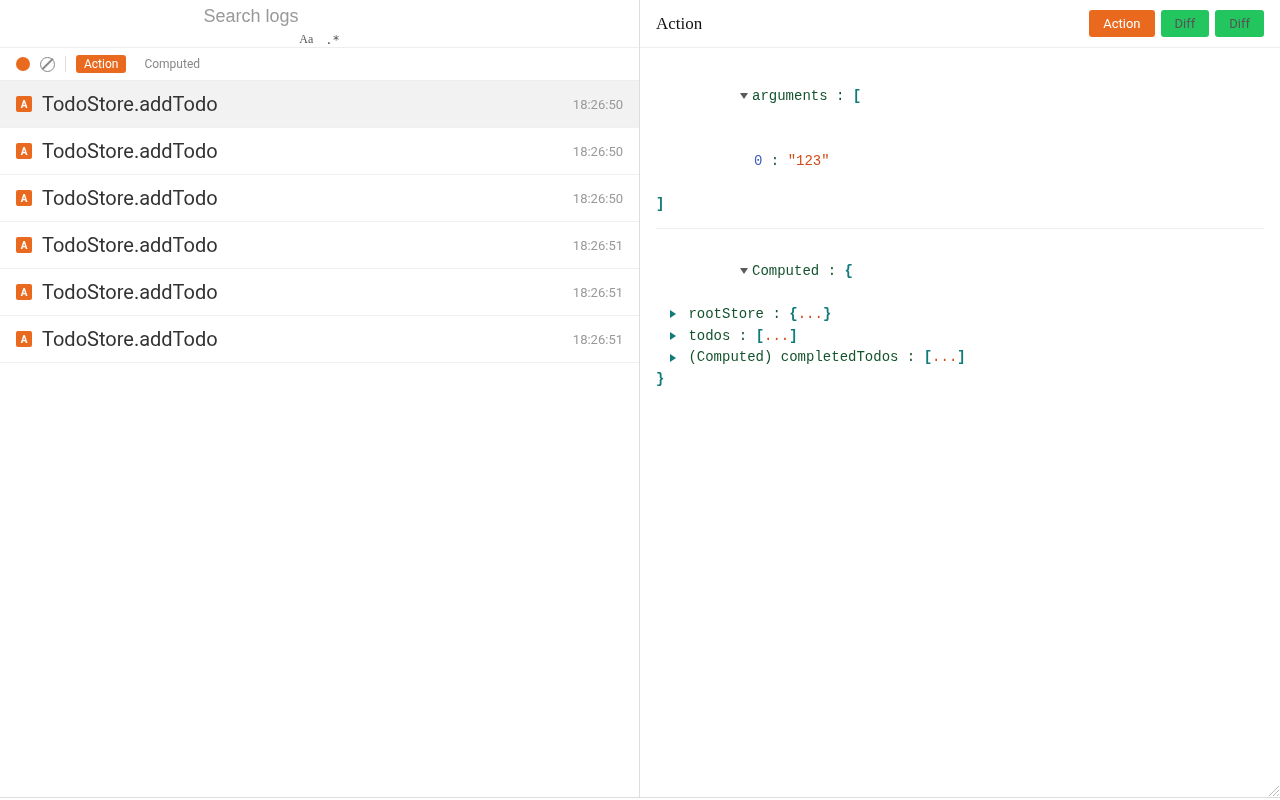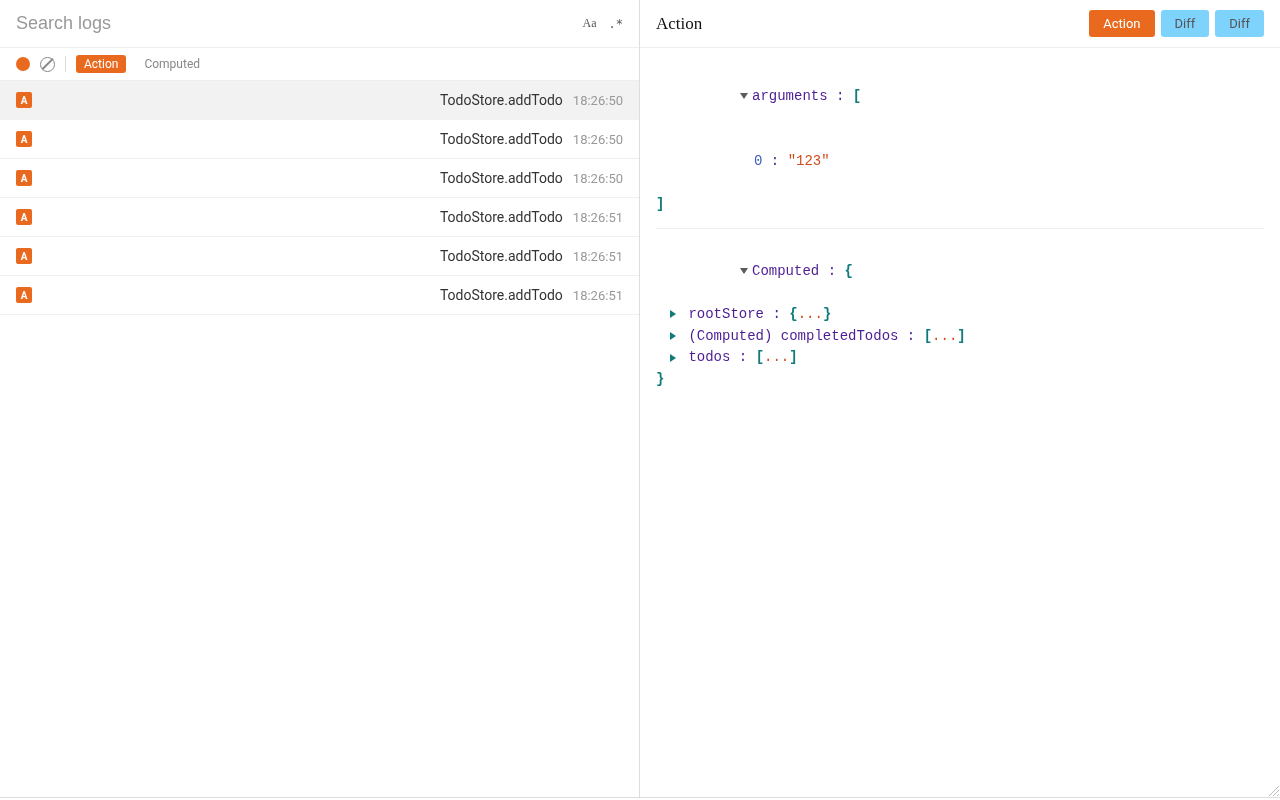--- a/index.html
+++ b/index.html
@@ -30,20 +30,21 @@
       display: flex;
       flex-direction: column;
       position: relative;
     }
     .search-header {
       display: flex;
       align-items: center;
       padding: 0 16px;
       height: 48px;
       border-bottom: 1px solid #eee;
+      flex-direction: column;
     }
     .search-input {
       flex: 1;
       border: none;
       outline: none;
       font-size: 18px;
       color: #333;
     }
     .search-input::placeholder {
       color: #999;
@@ -134,22 +135,21 @@
       font-size: 10px;
       font-weight: bold;
       border-radius: 2px;
       display: flex;
       align-items: center;
       justify-content: center;
     }
     .log-title {
       flex: 1;
       color: #333;
-      font-size: 14px;
-      text-align: right;
+      font-size: 20px;
     }
     .log-time {
       color: #999;
       font-size: 13px;
     }
     .detail-header {
       display: flex;
       align-items: center;
       justify-content: space-between;
       padding: 0 16px;
@@ -162,21 +162,21 @@
       color: #111;
     }
     .tab-group {
       display: flex;
       gap: 6px;
     }
     .tab-btn {
       padding: 6px 14px;
       font-size: 13px;
       border-radius: 3px;
-      background: #7dd3fc;
+      background: #22c55e;
       color: #555;
       cursor: pointer;
       border: none;
       font-family: inherit;
     }
     .tab-btn.active {
       background: #e96a1f;
       color: #fff;
     }
     .detail-body {
@@ -209,21 +209,21 @@
     .chevron.down {
       border-left: 4px solid transparent;
       border-right: 4px solid transparent;
       border-top: 6px solid #5a5a5a;
     }
     .chevron.right {
       border-top: 4px solid transparent;
       border-bottom: 4px solid transparent;
       border-left: 6px solid #117a7a;
     }
-    .k-key { color: #4c1d95; }
+    .k-key { color: #14532d; }
     .k-punct { color: #117a7a; font-weight: bold; }
     .k-idx { color: #3a5bbf; }
     .k-str { color: #d44b19; }
     .k-ellipsis { color: #d44b19; }
     .indent-1 { padding-left: 14px; }
     .resize-handle {
       position: absolute;
       right: 0;
       bottom: 0;
       width: 14px;
@@ -307,22 +307,22 @@
         </div>
         <div class="tree-line"><span class="k-punct">]</span></div>
       </div>
 
       <div class="tree-section">
         <div class="tree-line">
           <span class="chevron down"></span><span class="k-key">Computed</span><span class="k-key"> : </span><span class="k-punct">{</span>
         </div>
         <div id="store-props">
             <div class="tree-line indent-1"><span class="chevron right"></span> <span class="k-key">rootStore</span><span class="k-key"> : </span><span class="k-punct">{</span><span class="k-ellipsis">...</span><span class="k-punct">}</span></div>
+            <div class="tree-line indent-1"><span class="chevron right"></span> <span class="k-key">todos</span><span class="k-key"> : </span><span class="k-punct">[</span><span class="k-ellipsis">...</span><span class="k-punct">]</span></div>
             <div class="tree-line indent-1"><span class="chevron right"></span> <span class="k-key">(Computed) completedTodos</span><span class="k-key"> : </span><span class="k-punct">[</span><span class="k-ellipsis">...</span><span class="k-punct">]</span></div>
-            <div class="tree-line indent-1"><span class="chevron right"></span> <span class="k-key">todos</span><span class="k-key"> : </span><span class="k-punct">[</span><span class="k-ellipsis">...</span><span class="k-punct">]</span></div>
           </div>
         <div class="tree-line"><span class="k-punct">}</span></div>
       </div>
     </div>
 
     <div class="resize-handle">
       <svg width="14" height="14">
         <line x1="3" y1="13" x2="13" y2="3" stroke="#bbb" stroke-width="1"></line>
         <line x1="7" y1="13" x2="13" y2="7" stroke="#bbb" stroke-width="1"></line>
         <line x1="11" y1="13" x2="13" y2="11" stroke="#bbb" stroke-width="1"></line>

